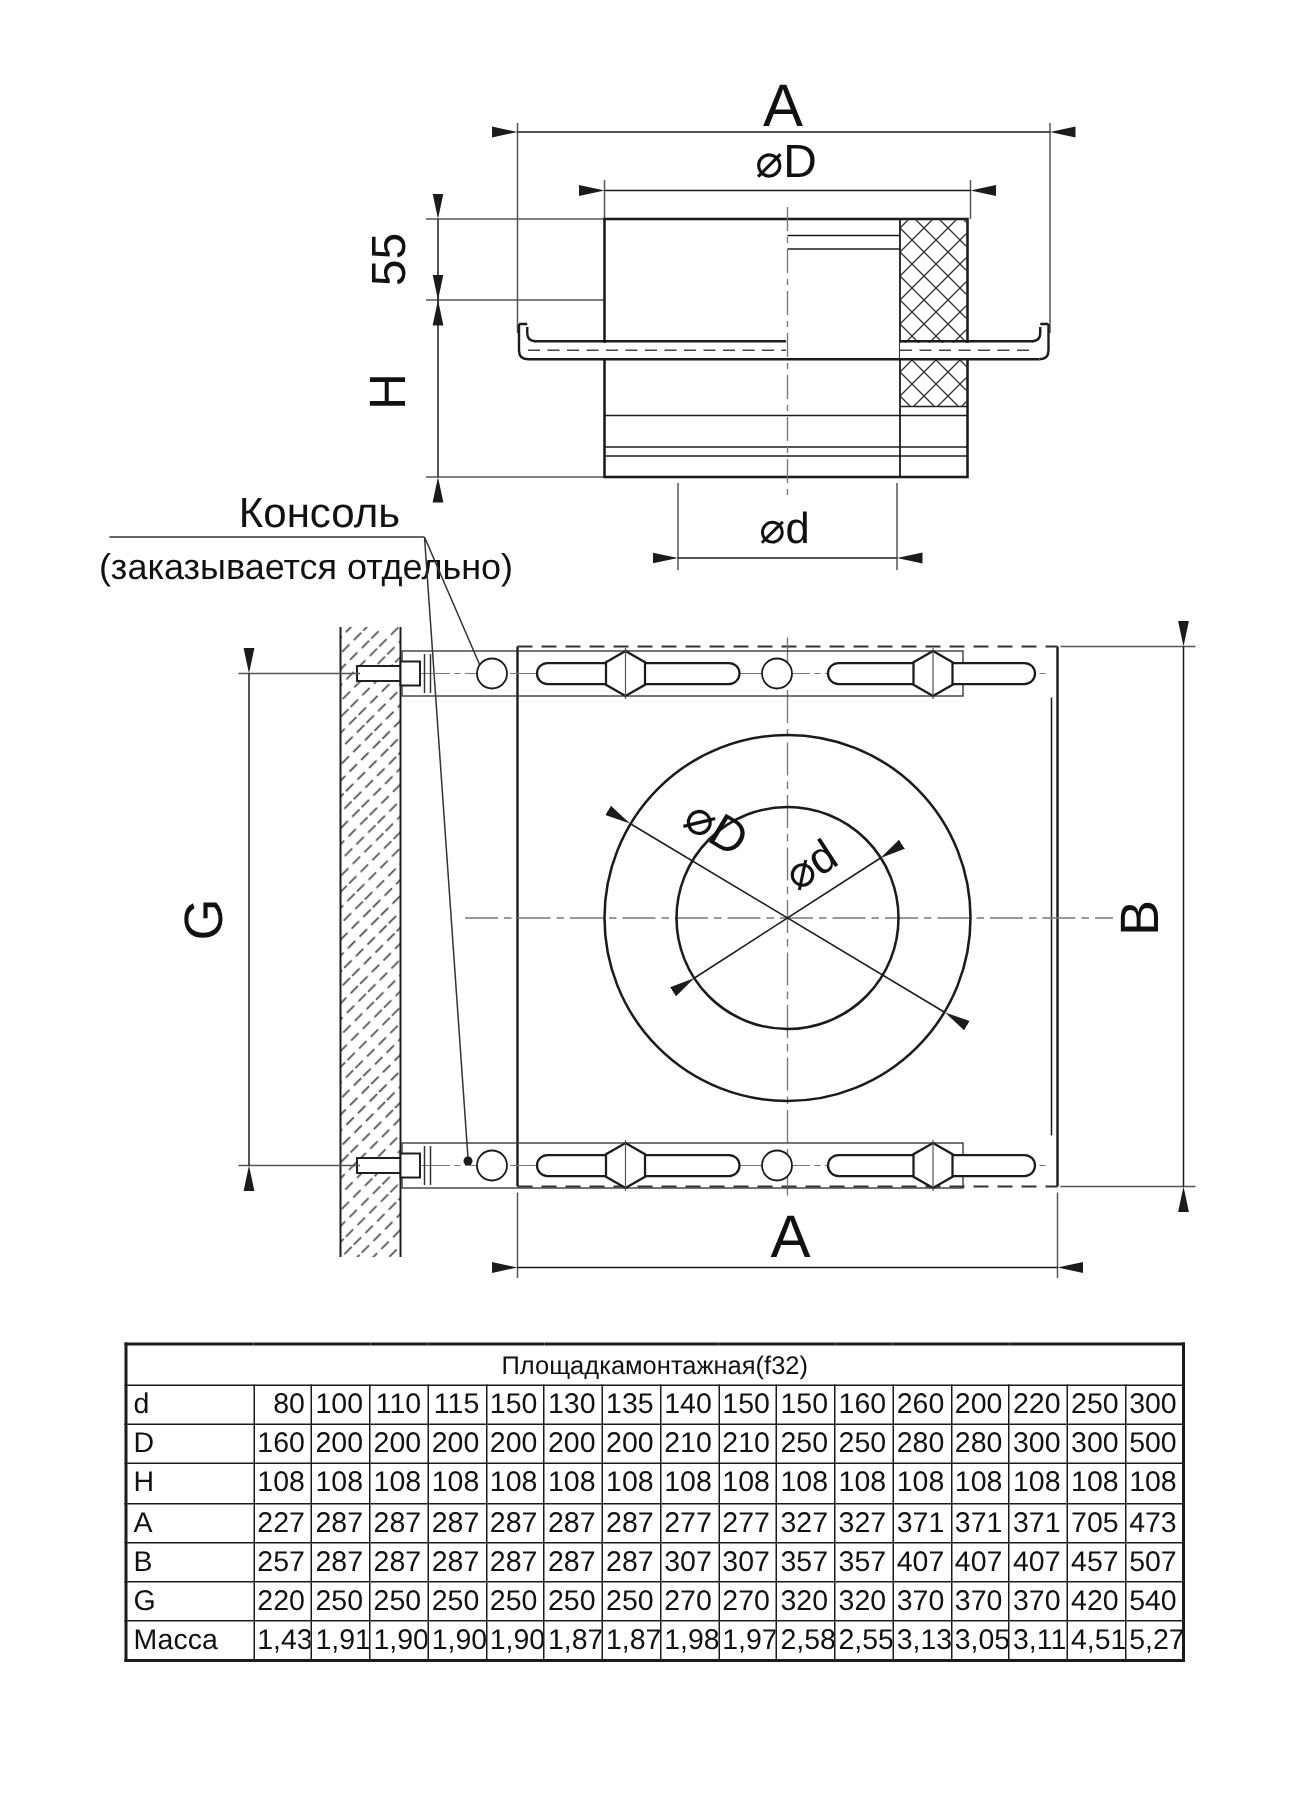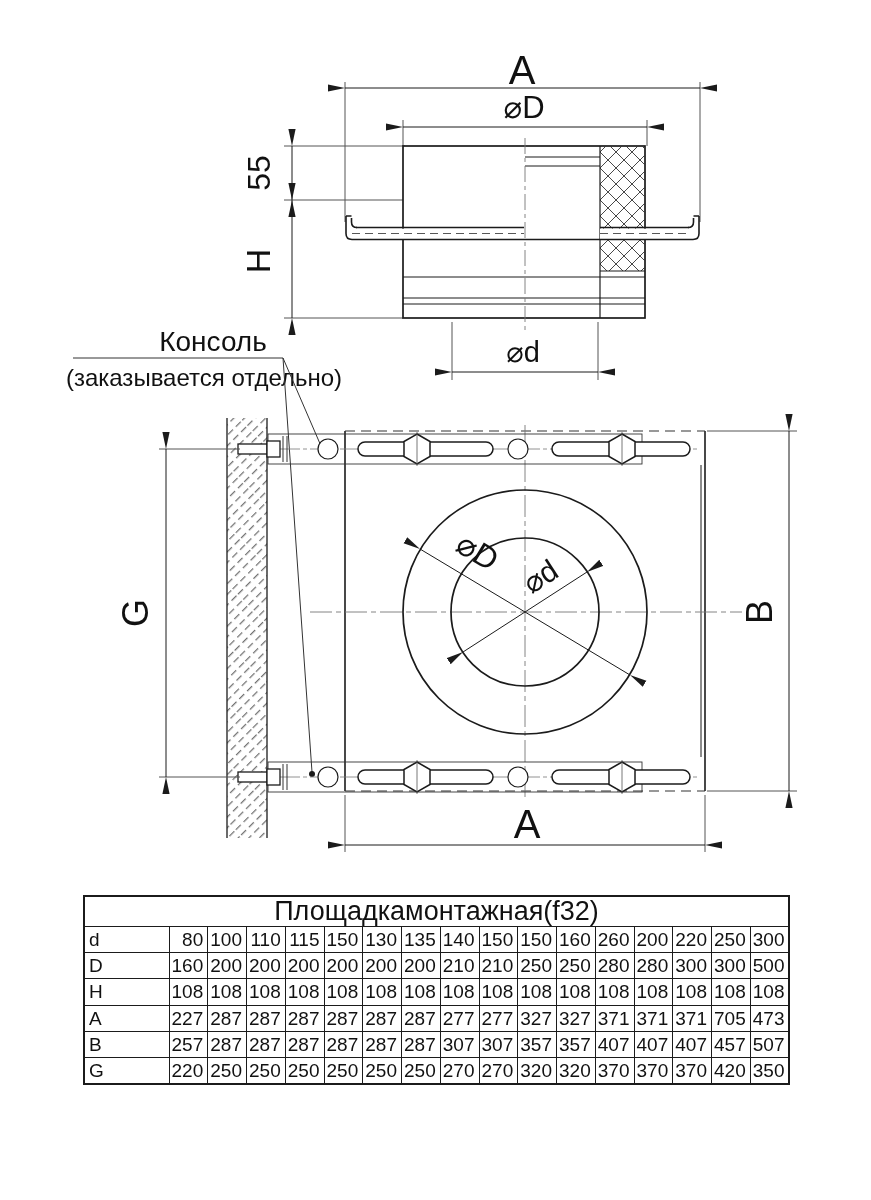--- a/index.html
+++ b/index.html
@@ -5,21 +5,21 @@
   html,body{margin:0;padding:0;background:#fff;}
   .canvas{position:relative;width:871px;height:1200px;background:#fff;
           font-family:"Liberation Sans",sans-serif;overflow:hidden;}
   .drawing-svg{position:absolute;left:0;top:0;}
   .dimtext{fill:#111;font-family:"Liberation Sans",sans-serif;}
   .spec-table{position:absolute;left:83px;top:895px;width:707px;
       border-collapse:collapse;table-layout:fixed;color:#111;
       font-size:19px;border:2px solid #1b1b1b;}
   .spec-table td{border:1.1px solid #1b1b1b;height:25.2px;line-height:1;
       padding:0 4px 0 2px;text-align:right;white-space:nowrap;overflow:hidden;}
-  .spec-table td.title-cell{text-align:center;font-size:27px;height:24px;padding:1px 0;}
+  .spec-table td.title-cell{text-align:center;font-size:17px;height:24px;padding:1px 0;}
   .spec-table td.rowlabel{text-align:left;padding-left:4px;}
 </style>
 </head>
 <body>
 
 <div class="canvas">
 
 <svg class="drawing-svg" width="871" height="890" viewBox="0 0 871 890">
   <defs>
     <marker id="dimarrow" viewBox="0 0 18 8" refX="1" refY="4" markerWidth="18" markerHeight="8" orient="auto-start-reverse">
@@ -282,18 +282,37 @@
           <td>250</td>
           <td>250</td>
           <td>270</td>
           <td>270</td>
           <td>320</td>
           <td>320</td>
           <td>370</td>
           <td>370</td>
           <td>370</td>
           <td>420</td>
-          <td>350</td>
+          <td>540</td>
+        </tr>
+        <tr>
+          <td class="rowlabel">Масса</td>
+          <td>1,43</td>
+          <td>1,91</td>
+          <td>1,90</td>
+          <td>1,90</td>
+          <td>1,90</td>
+          <td>1,87</td>
+          <td>1,87</td>
+          <td>1,98</td>
+          <td>1,97</td>
+          <td>2,58</td>
+          <td>2,55</td>
+          <td>3,13</td>
+          <td>3,05</td>
+          <td>3,11</td>
+          <td>4,51</td>
+          <td>5,27</td>
         </tr>
       </tbody>
 </table>
 
 </div>
 
 </body></html>

